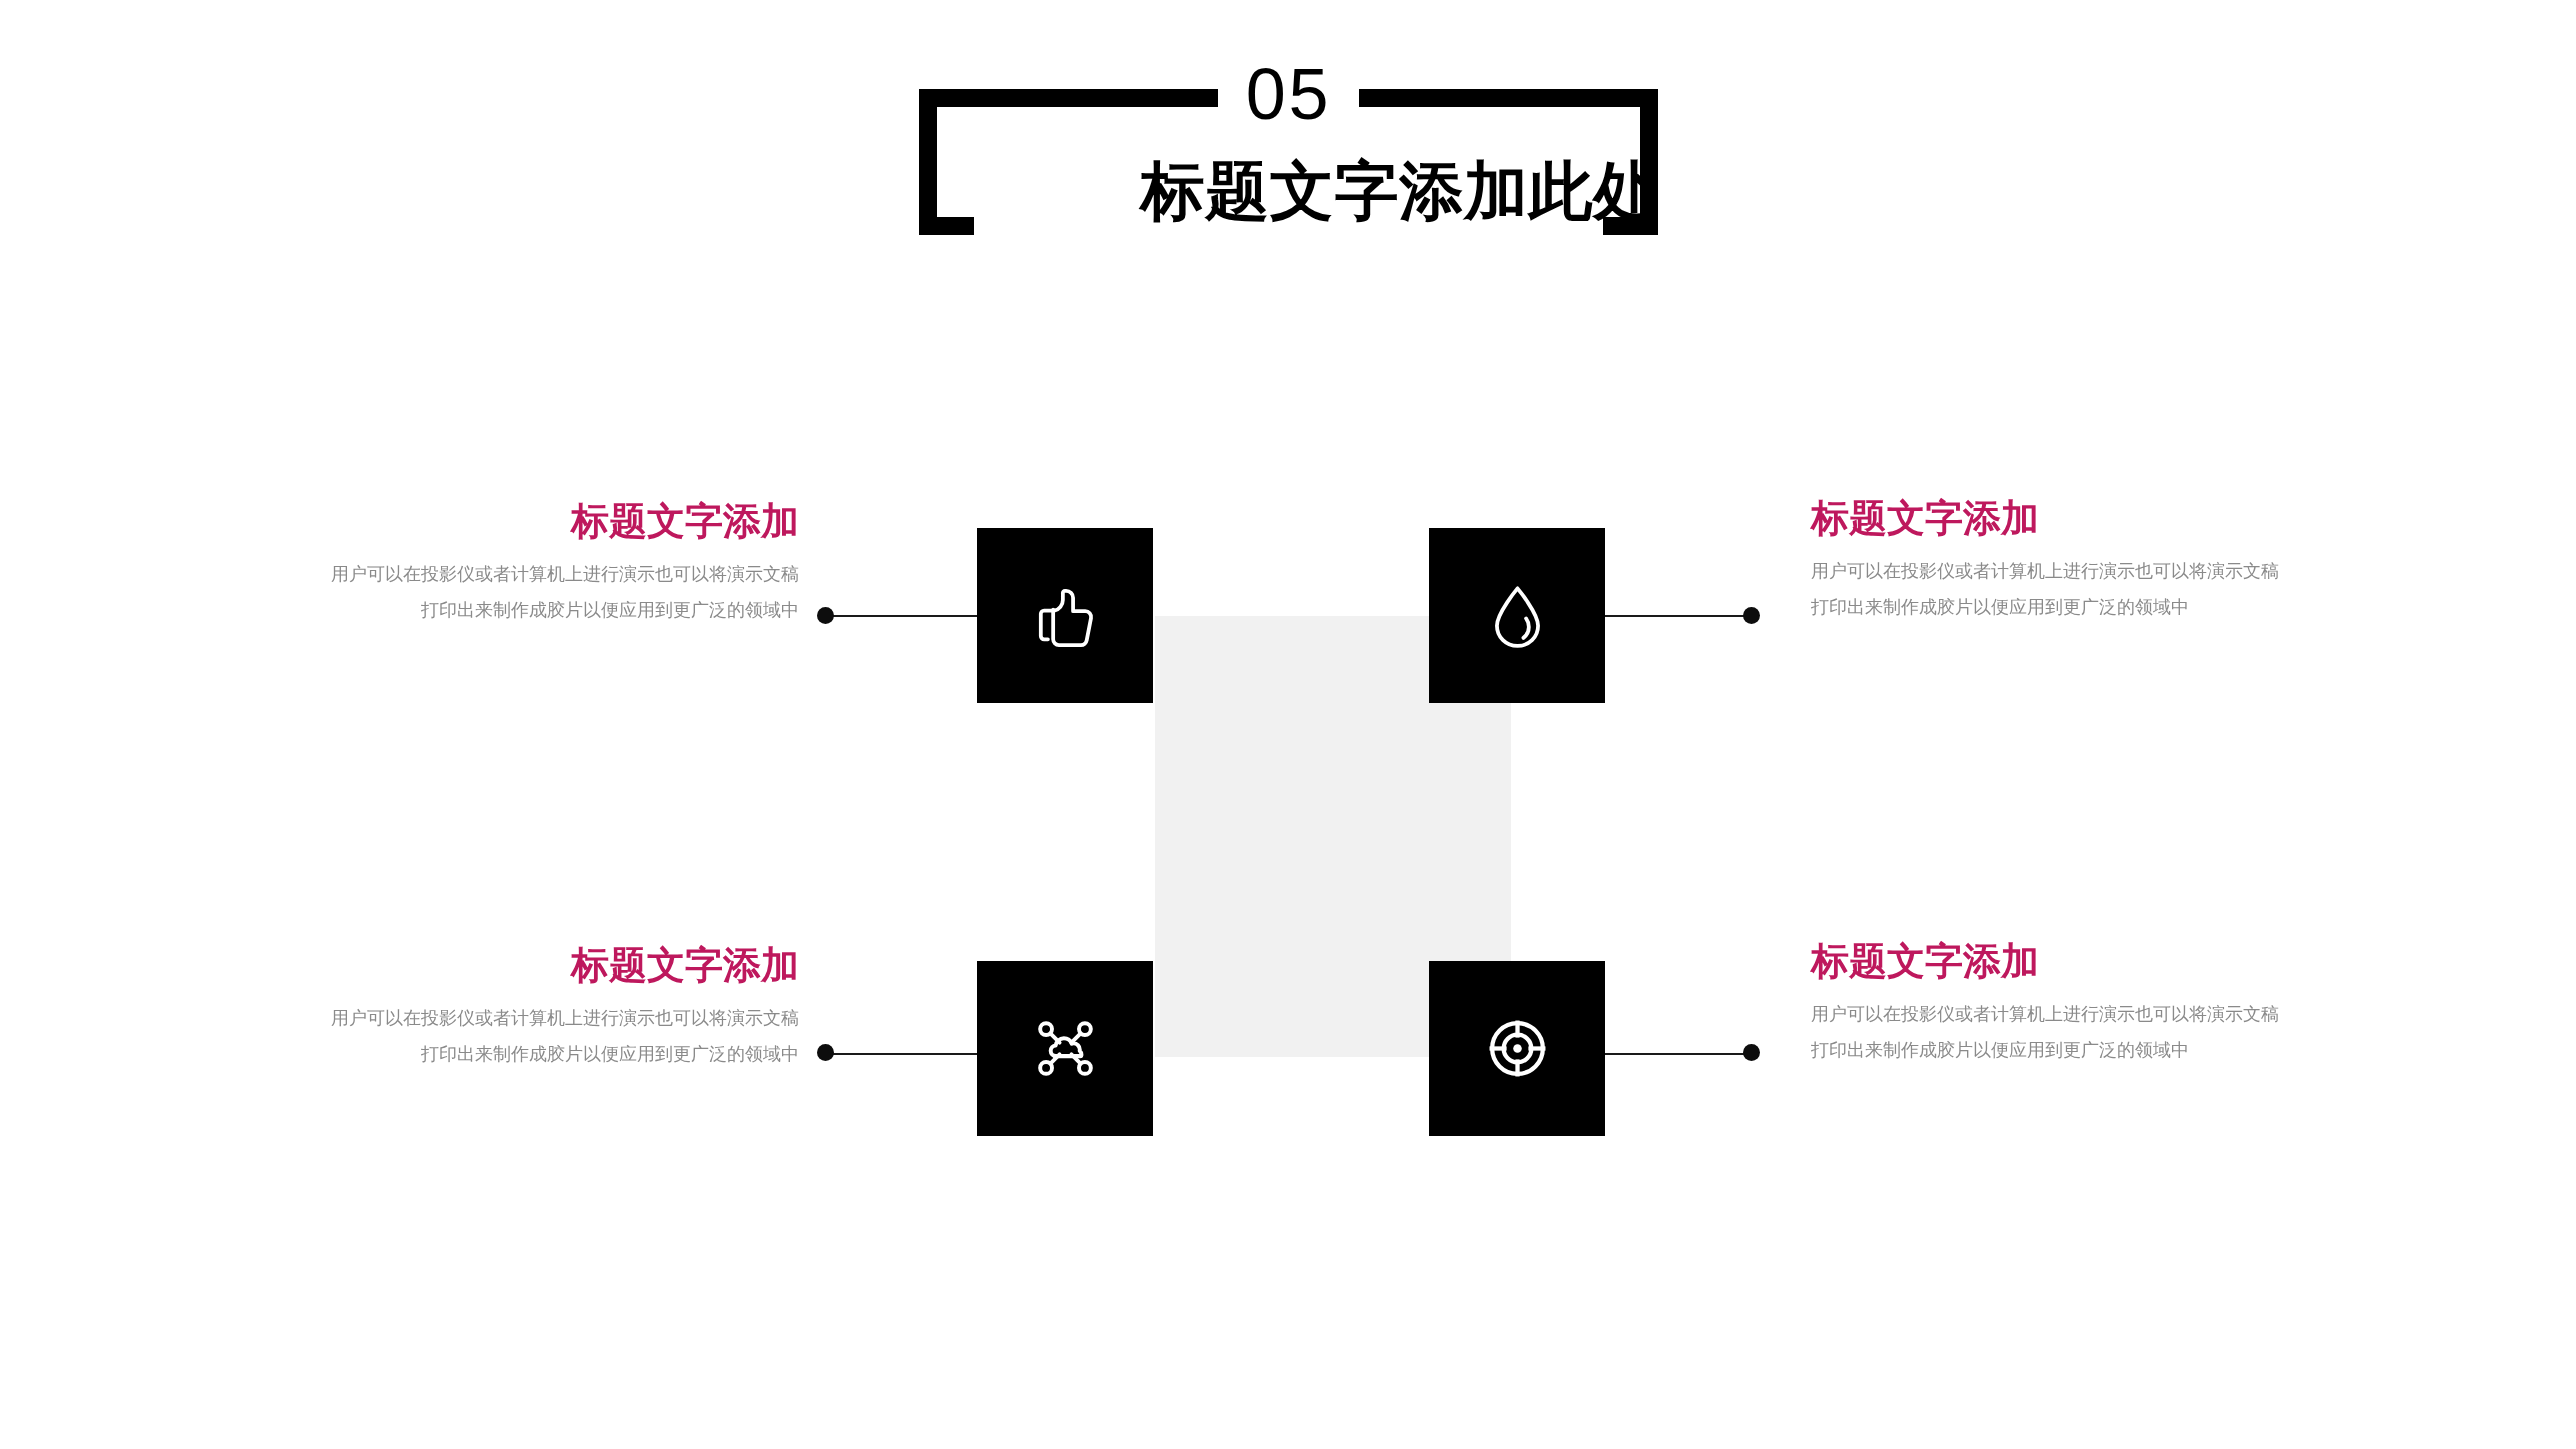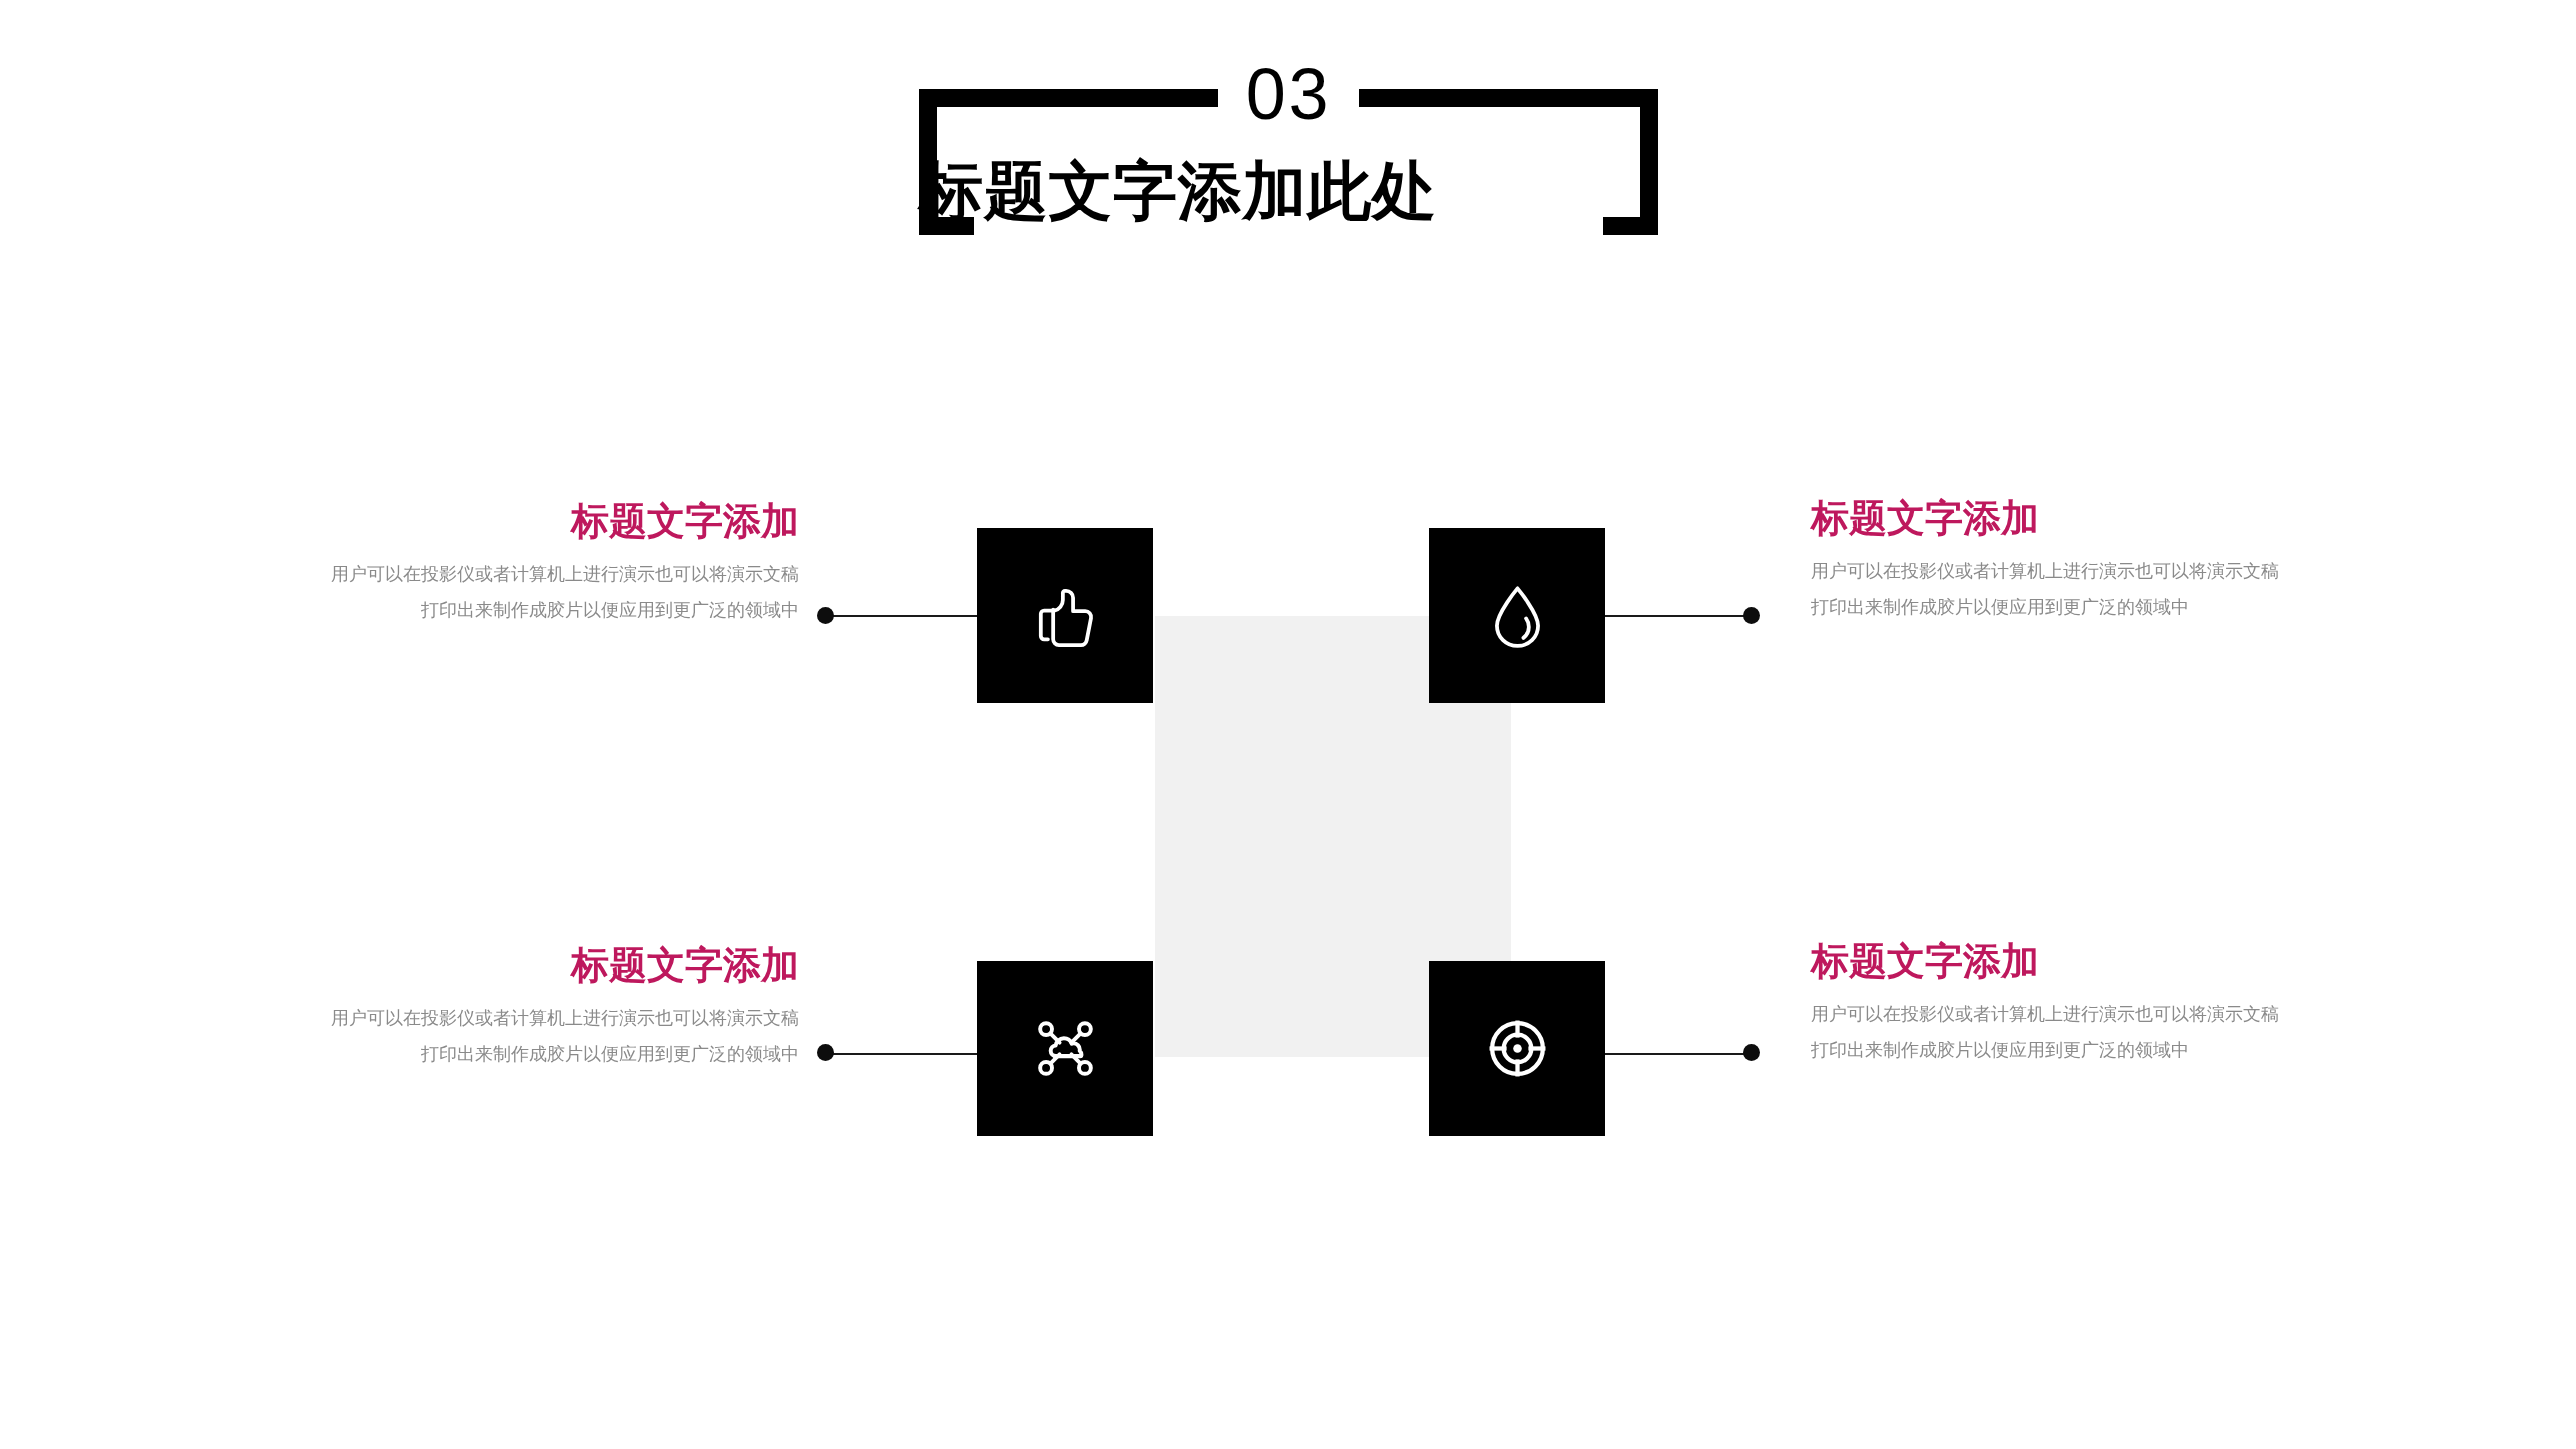--- a/index.html
+++ b/index.html
@@ -84,21 +84,21 @@
     line-height: 72px;
     font-weight: 400;
     color: #000000;
     letter-spacing: 2.7px;
   }
   #header-title {
     position: absolute;
     left: 0;
     right: 0;
     top: 82px;
-    text-align: left;
+    text-align: right;
     font-size: 64px;
     line-height: 71px;
     font-weight: 700;
     color: #000000;
     letter-spacing: 0.7px;
   }
 
   
   #center-square {
     position: absolute;
@@ -175,21 +175,21 @@
 </head>
 <body>
 
 <div id="header">
   <div class="bracket-left-top"></div>
   <div class="bracket-left-vert"></div>
   <div class="bracket-left-bottom"></div>
   <div class="bracket-right-top"></div>
   <div class="bracket-right-vert"></div>
   <div class="bracket-right-bottom"></div>
-  <div id="header-number">03</div>
+  <div id="header-number">05</div>
   <div id="header-title">标题文字添加此处</div>
 </div>
 
 <div id="center-square"></div>
 
 <div class="connector" id="connector-line-tl"></div>
 <div class="connector-dot" id="connector-dot-tl"></div>
 <div class="connector" id="connector-line-tr"></div>
 <div class="connector-dot" id="connector-dot-tr"></div>
 <div class="connector" id="connector-line-bl"></div>

